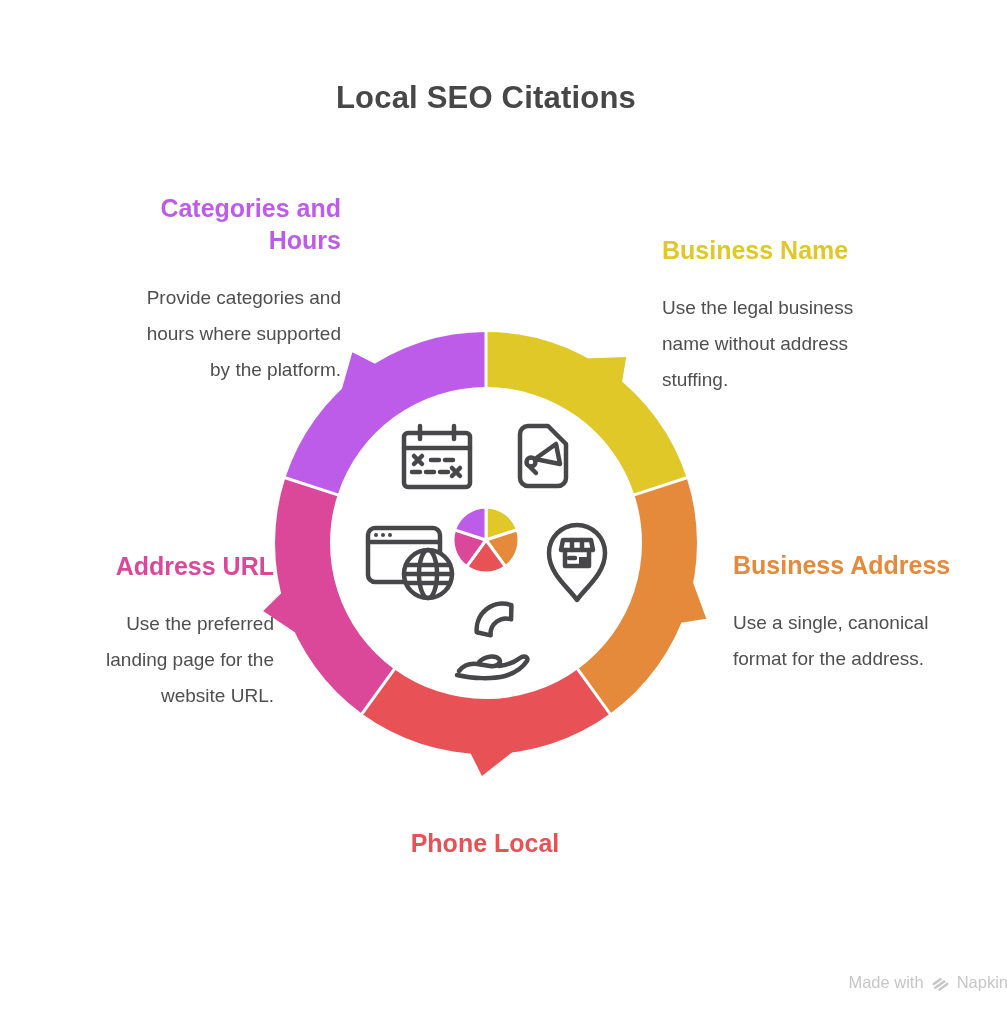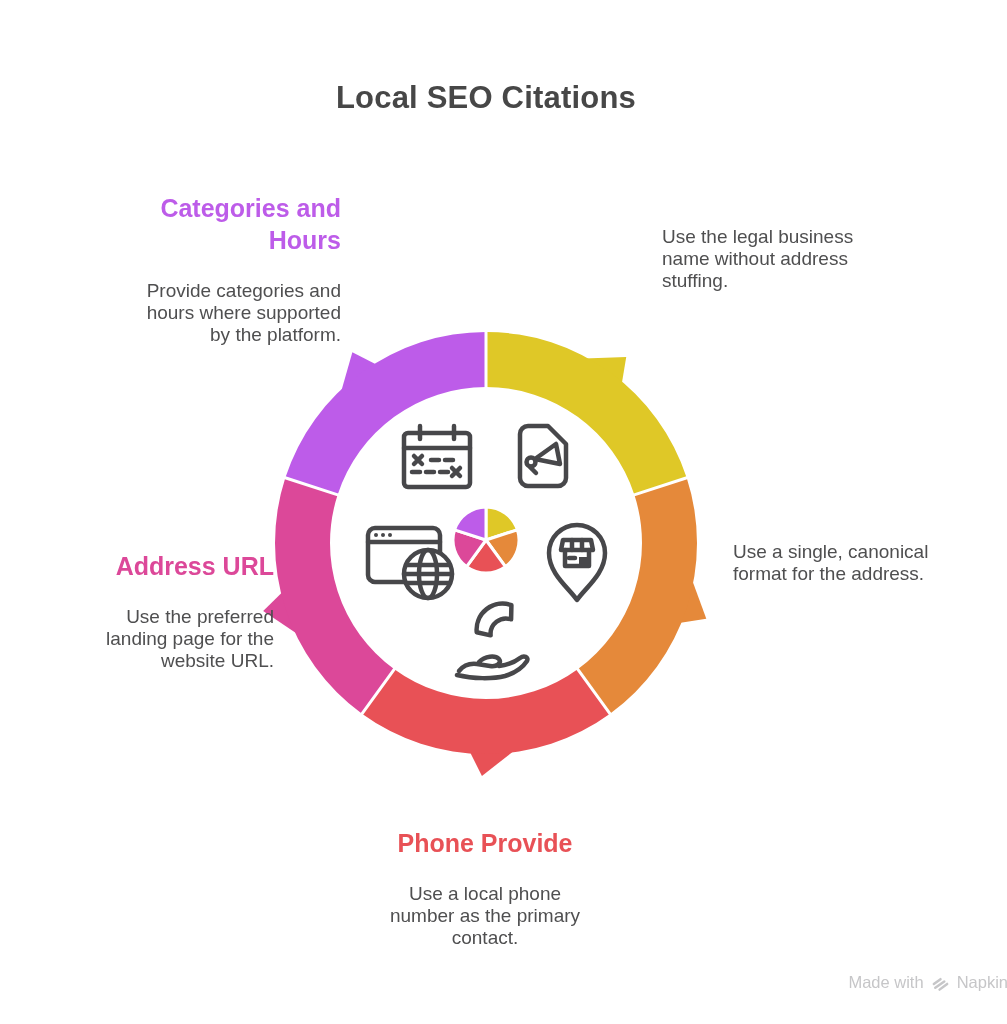--- a/index.html
+++ b/index.html
@@ -5,21 +5,21 @@
   html,body{margin:0;padding:0;background:#ffffff;}
   body{width:1007px;height:1024px;position:relative;overflow:hidden;
        font-family:"Liberation Sans",sans-serif;}
   .canvas{position:absolute;inset:0;width:1007px;height:1024px;padding-left:31px;}
   .diagram{position:absolute;left:0;top:0;}
   h1.title{position:absolute;top:80px;left:0;width:972px;margin:0;
            text-align:center;font-size:31px;font-weight:700;color:#474747;
            letter-spacing:.2px;}
   .label{position:absolute;}
   .label h2{margin:8px 0 24px 0;font-size:25px;line-height:32px;font-weight:700;}
-  .label p{margin:0;font-size:19px;line-height:22px;color:#4f4f50;}
+  .label p{margin:0;font-size:19px;line-height:36px;color:#4f4f50;}
   .align-right{text-align:right;}
   .align-left{text-align:left;}
   .align-center{text-align:center;}
   .label.categories p{margin-top:10px;}
   .footer{position:absolute;right:30px;bottom:32px;display:flex;
           align-items:center;gap:7px;color:#c6c6c8;font-size:16.5px;}
   .footer .word{white-space:nowrap;}
   .icons path,.icons rect,.icons circle,.icons ellipse{
       fill:none;stroke:#47474a;stroke-width:4.5;
       stroke-linecap:round;stroke-linejoin:round;}
@@ -111,35 +111,36 @@
       </g>
     </g>
   </svg>
 
   <section class="label align-right categories" style="top:184px;right:697px;width:205px">
     <h2 style="color: rgb(189, 92, 233);">Categories and Hours</h2>
     <p>Provide categories and hours where supported by the platform.</p>
   </section>
 
   <section class="label align-left" style="top:226px;left:662px;width:205px">
+    <h2 style="color: rgb(223, 200, 39);">Business Name</h2>
     <p>Use the legal business name without address stuffing.</p>
   </section>
 
   <section class="label align-left" style="top:541px;left:733px;width:240px">
+    <h2 style="color: rgb(229, 137, 58);">Business Address</h2>
     <p>Use a single, canonical format for the address.</p>
   </section>
 
   <section class="label align-right" style="top:542px;right:764px;width:185px">
     <h2 style="color: rgb(220, 72, 153);">Address URL</h2>
     <p>Use the preferred landing page for the website URL.</p>
   </section>
 
   <section class="label align-center" style="top:819px;left:380px;width:210px">
-    <h2 style="color: rgb(232, 81, 86);">Phone Provide</h2>
-    <p>Use a local phone number as the primary contact.</p>
+    <h2 style="color: rgb(232, 81, 86);">Phone Local</h2>
   </section>
 
   <div class="footer">
     <span class="word">Made with</span>
     <svg width="19" height="19" viewBox="0 0 20 20">
       <path d="M3 11.5 L10 6.5 M4.5 15.5 L14 9 M9 17.5 L17 11.5" stroke="#c6c6c8" stroke-width="2.6" stroke-linecap="round" fill="none"></path>
     </svg>
     <span class="word">Napkin</span>
   </div>
 

